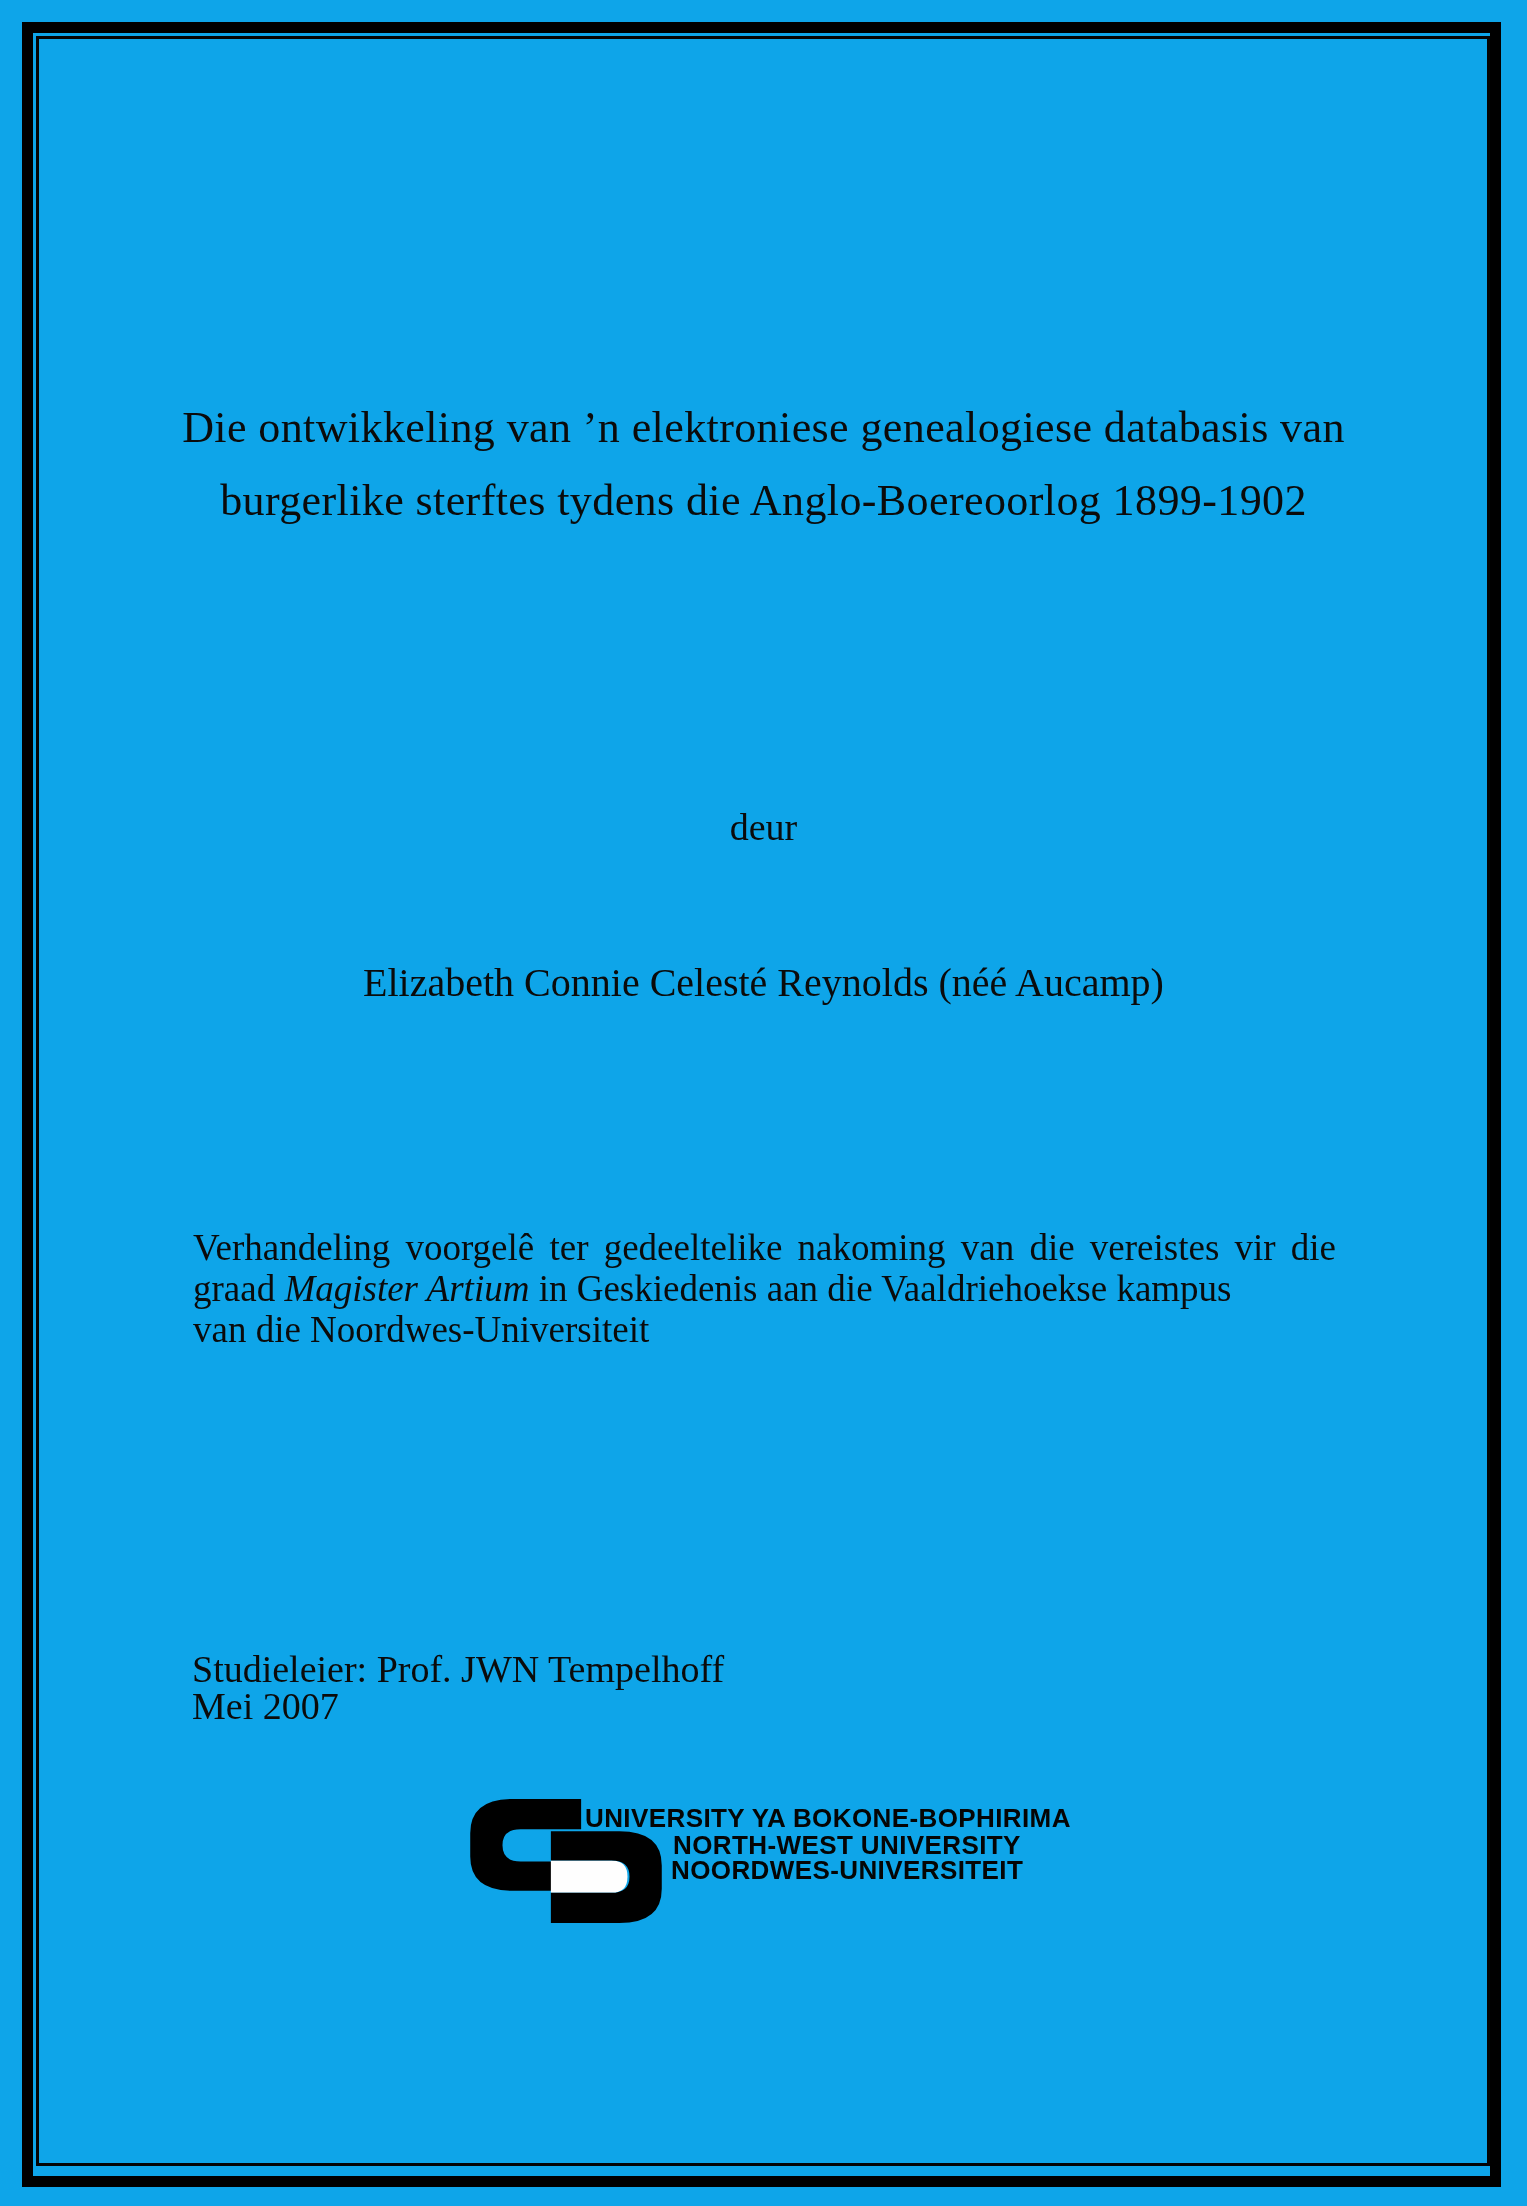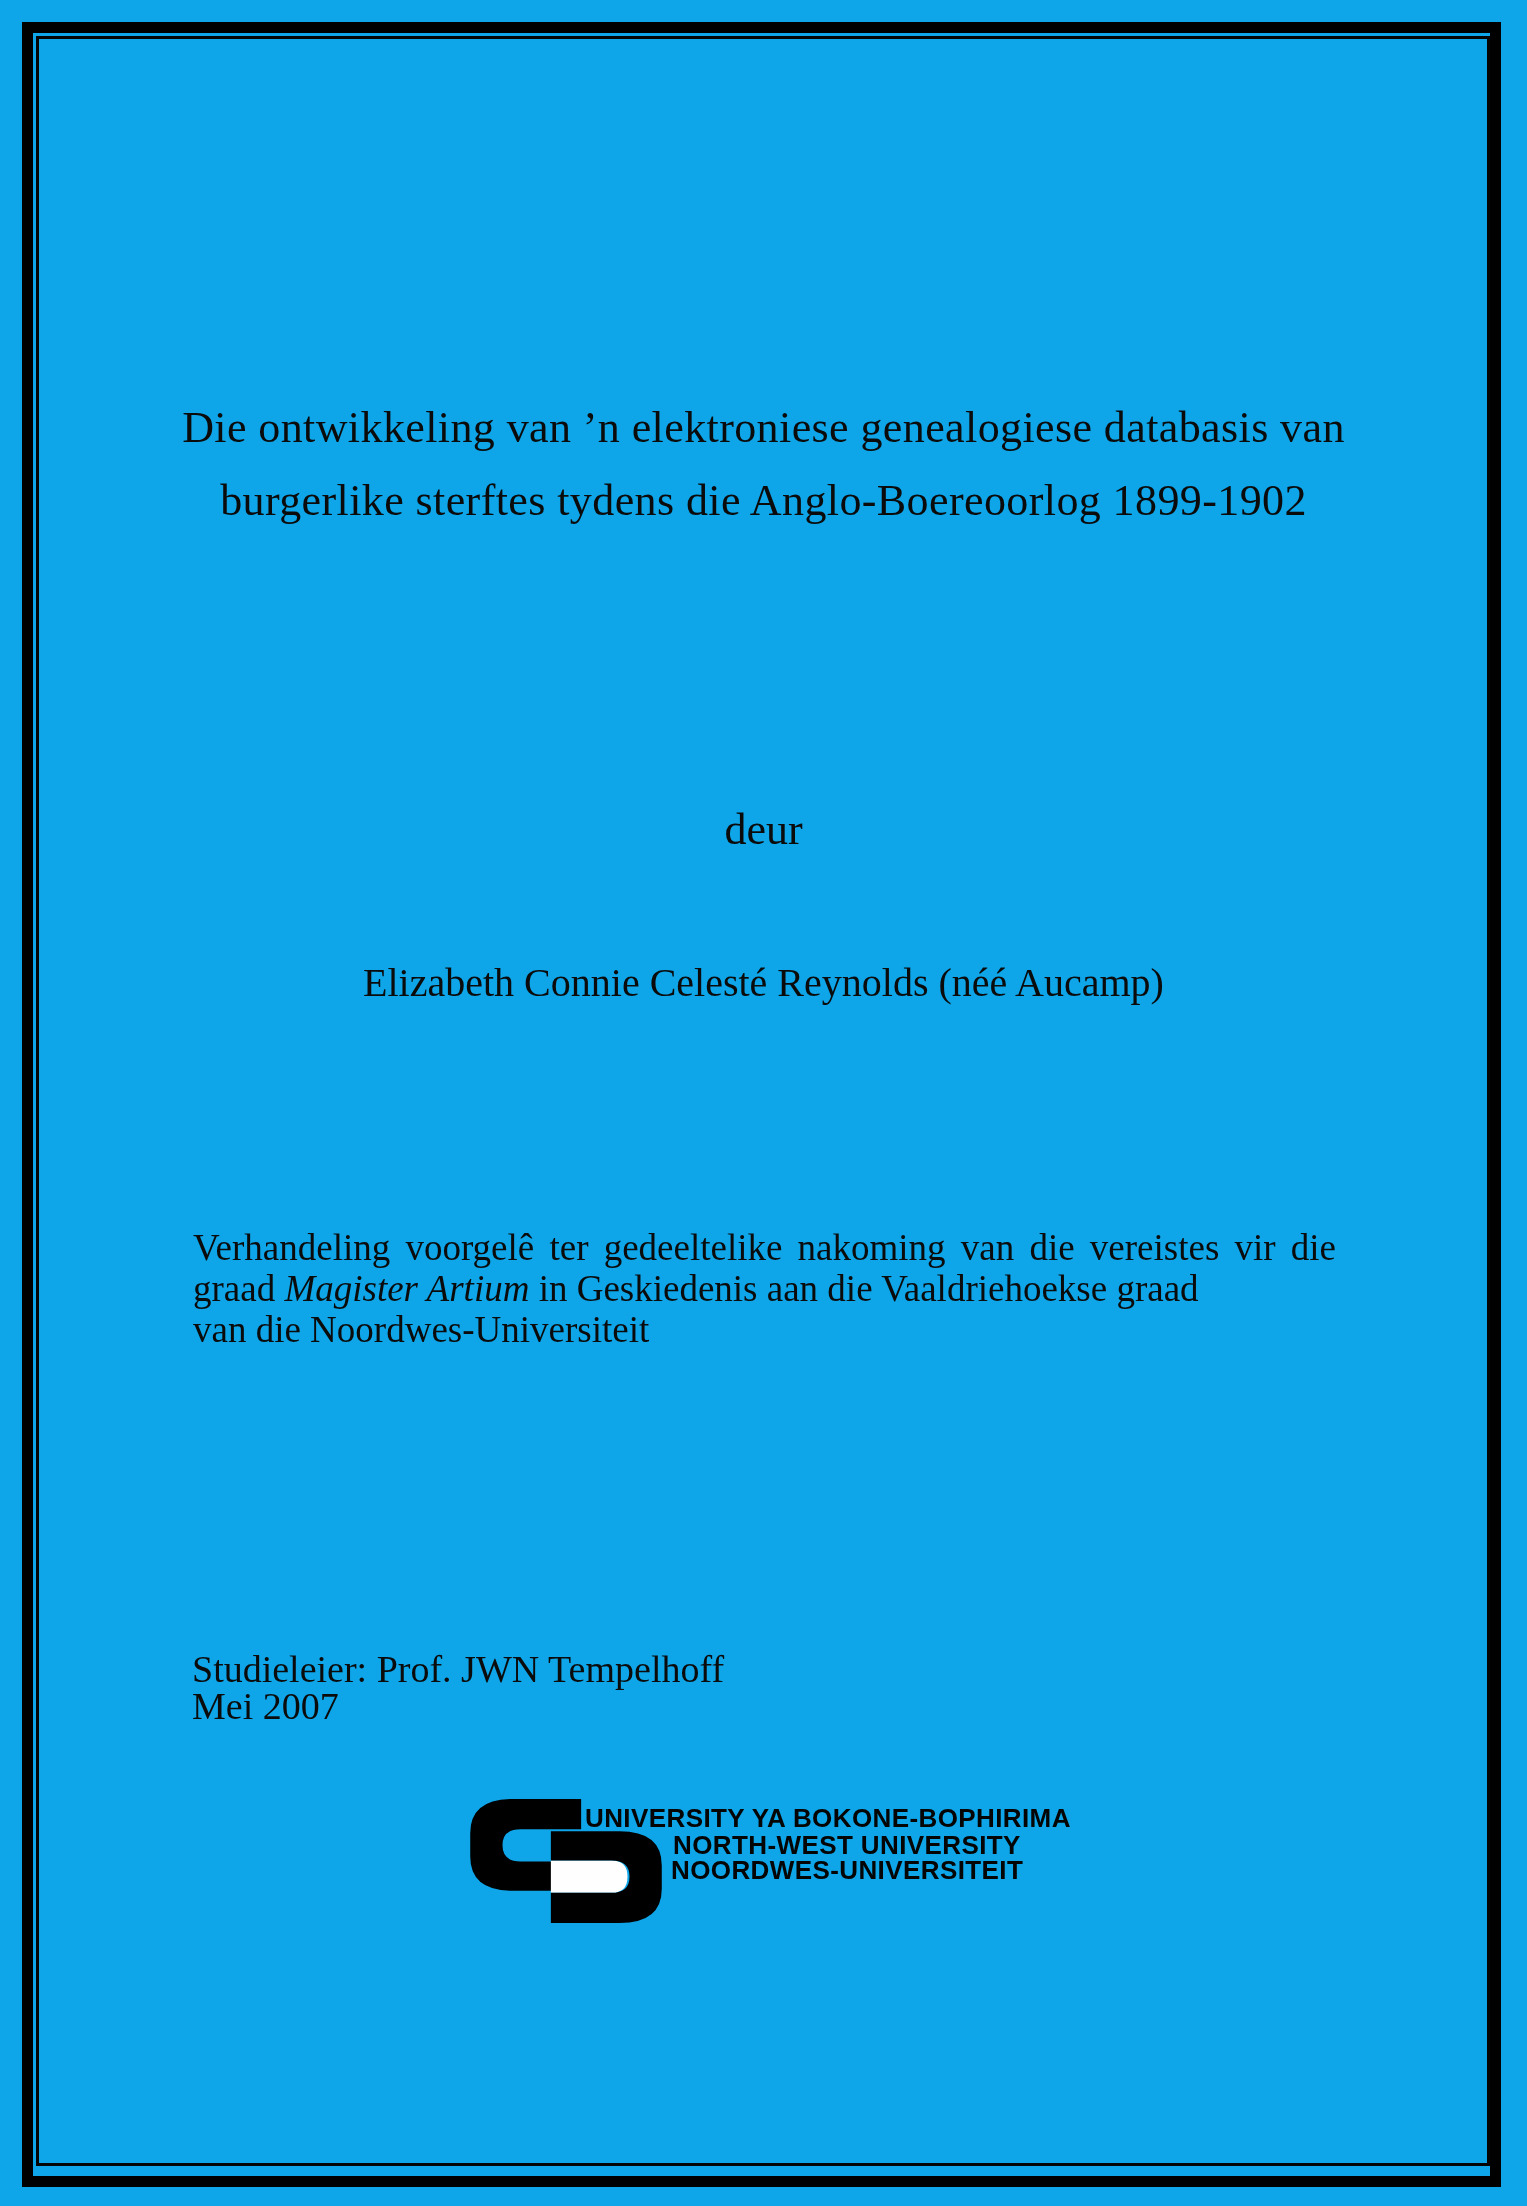--- a/index.html
+++ b/index.html
@@ -42,21 +42,21 @@
     white-space: nowrap;
   }
   .title-line-1 { top: 406px; }
   .title-line-2 { top: 479px; }
 
   .byline {
     position: absolute;
     left: 0; right: 0;
     top: 808px;
     text-align: center;
-    font-size: 44px;
+    font-size: 38px;
     line-height: 1;
   }
   .author {
     position: absolute;
     left: 0; right: 0;
     top: 963px;
     text-align: center;
     font-size: 40px;
     line-height: 1;
   }
@@ -119,21 +119,21 @@
 
   <div class="title-line title-line-1">Die ontwikkeling van ’n elektroniese genealogiese databasis van</div>
   <div class="title-line title-line-2">burgerlike sterftes tydens die Anglo-Boereoorlog 1899-1902</div>
 
   <div class="byline">deur</div>
 
   <div class="author">Elizabeth Connie Celesté Reynolds (néé Aucamp)</div>
 
   <div class="submission">
     <div class="justified">Verhandeling voorgelê ter gedeeltelike nakoming van die vereistes vir die</div>
-    <div><span>graad </span><span class="italic">Magister Artium</span><span> in Geskiedenis aan die Vaaldriehoekse graad</span></div>
+    <div><span>graad </span><span class="italic">Magister Artium</span><span> in Geskiedenis aan die Vaaldriehoekse kampus</span></div>
     <div>van die Noordwes-Universiteit</div>
   </div>
 
   <div class="supervisor">Studieleier: Prof. JWN Tempelhoff</div>
 
   <div class="date">Mei 2007</div>
 
   <svg class="logo-svg" width="192" height="124" viewBox="0 0 190 123" xmlns="http://www.w3.org/2000/svg">
 
     <path fill="#000" d="M110,0 H42 Q0,0 0,34 V57 Q0,91 42,91 H110 V62 H50 Q32,62 32,46 Q32,30 50,30 H110 Z"></path>

